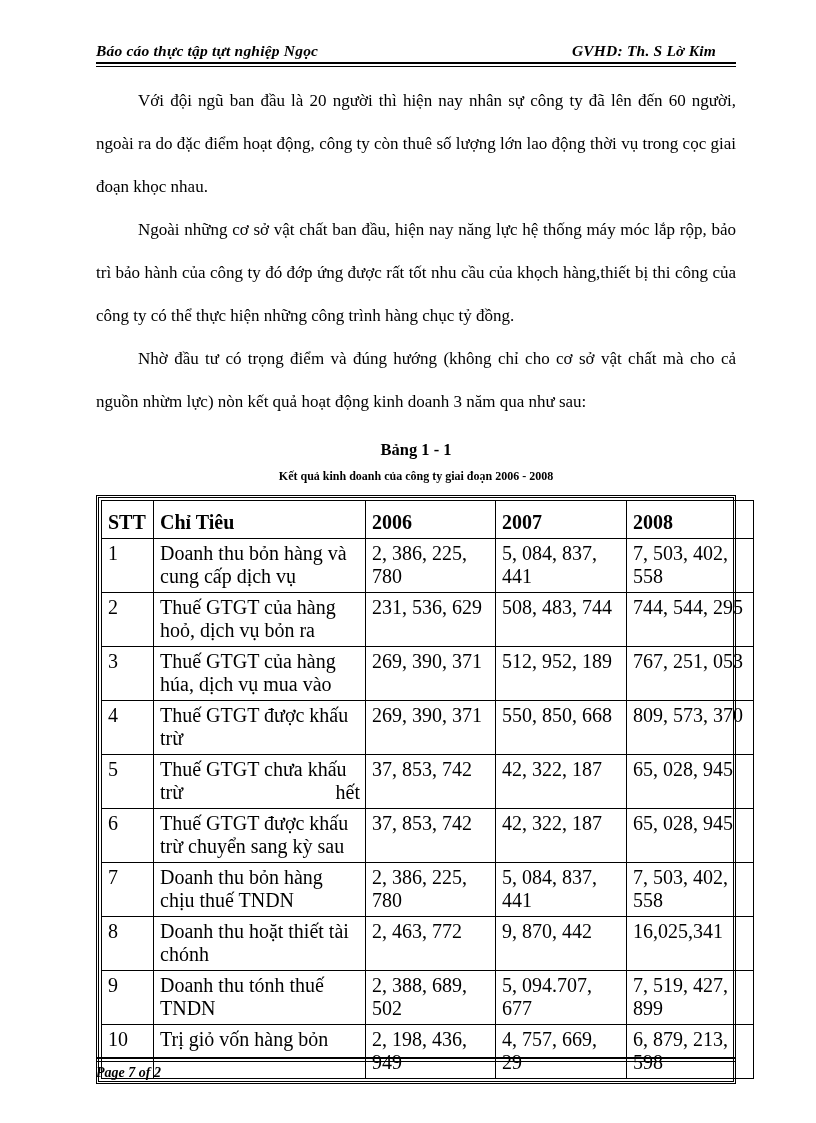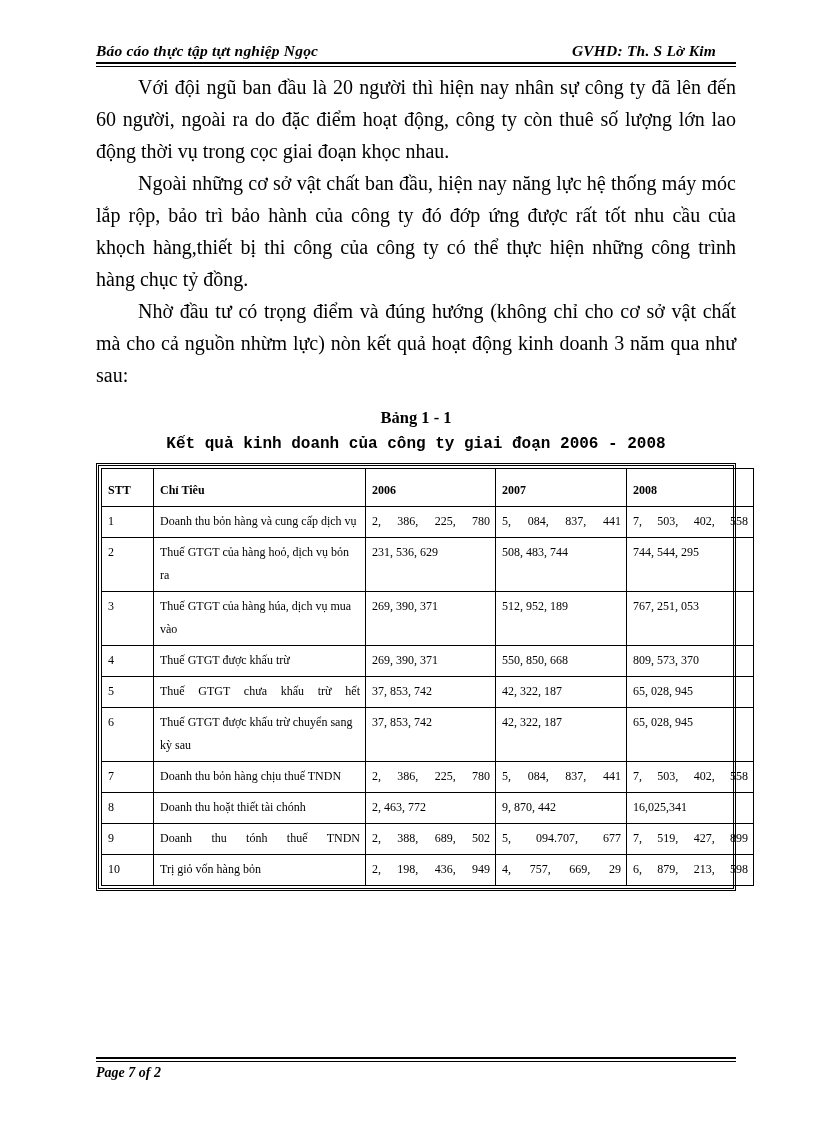--- a/index.html
+++ b/index.html
@@ -48,53 +48,52 @@
   .header-rule {
     margin-top: 1px;
     border-top: 2px solid #000;
     border-bottom: 1px solid #000;
     height: 2px;
     width: 100%;
   }
 
   
   .body-text {
-    margin-top: 4px;
-    font-size: 20px;
-    line-height: 32px;
+    margin-top: 12px;
+    font-size: 17px;
+    line-height: 43px;
   }
   .body-text p {
     margin: 0;
     text-align: justify;
     text-indent: 42px;
   }
 
   
   .caption {
     text-align: center;
     font-weight: bold;
     font-size: 16.5px;
     line-height: 26px;
     margin-top: 14px;
   }
   .caption .cap2 {
-    font-size: 16px;
-    font-family: Liberation Mono, monospace;
+    font-size: 12px;
   }
 
   
   .table-wrap {
     margin-top: 6px;
     border: 3px double #000;
     padding: 2px;
   }
   table.data {
     border-collapse: collapse;
     width: 100%;
-    font-size: 12px;
+    font-size: 20px;
     table-layout: fixed;
   }
   table.data td, table.data th {
     border: 1px solid #000;
     padding: 3px 5px 4px 6px;
     vertical-align: top;
     text-align: left;
     font-weight: normal;
     line-height: 23px;
   }

